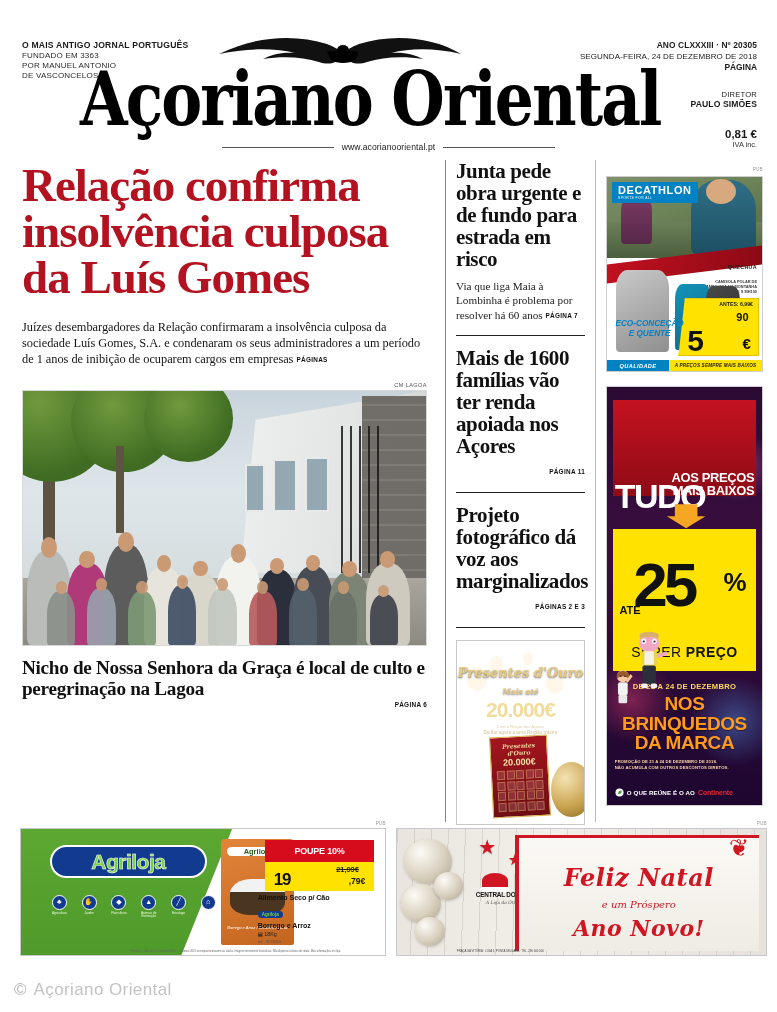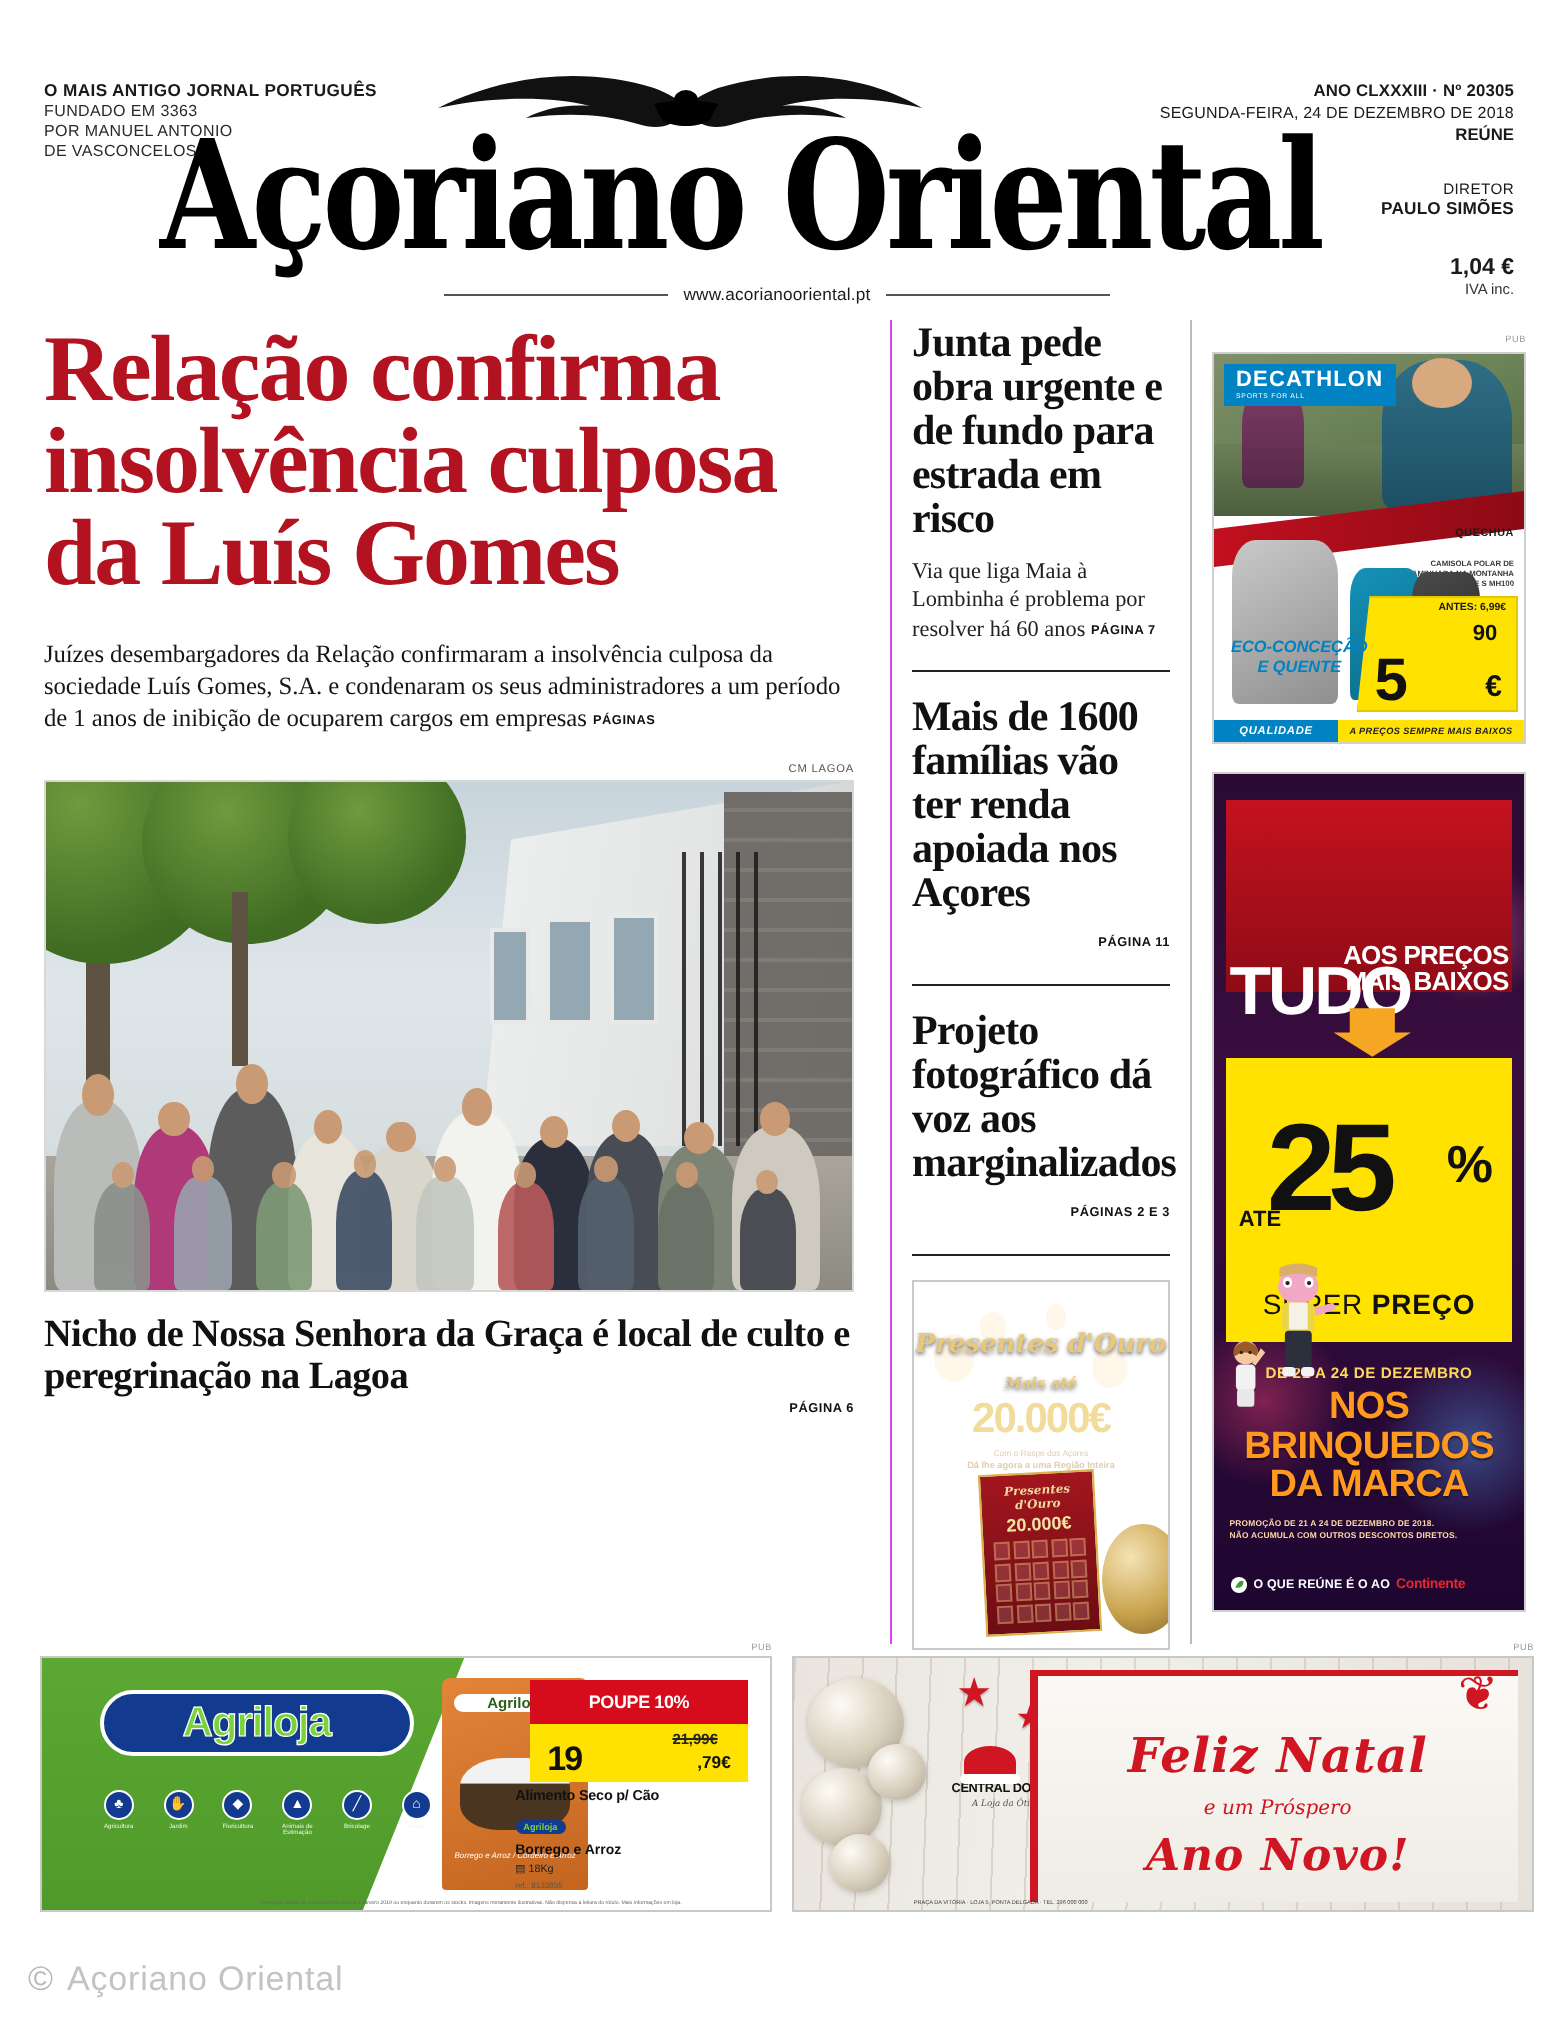--- a/index.html
+++ b/index.html
@@ -579,24 +579,24 @@
       <path d="M128 27 L134 34 L122 34 Z" fill="#000"></path>
     </svg>
 
     <div class="logo-wrap">
       <div class="logo-text">Açoriano Oriental</div>
     </div>
 
     <div class="mast-right">
       <div class="r1">ANO CLXXXIII · Nº 20305</div>
       <div class="r2">SEGUNDA-FEIRA, 24 DE DEZEMBRO DE 2018</div>
-      <div class="r3">REÚNE</div>
+      <div class="r3">PÁGINA</div>
       <div class="r4">DIRETOR</div>
       <div class="r5">PAULO SIMÕES</div>
-      <div class="r6">1,04 €</div>
+      <div class="r6">0,81 €</div>
       <div class="r7">IVA inc.</div>
     </div>
 
     <div class="weburl-row">
       <span class="rule"></span>
       <span class="weburl">www.acorianooriental.pt</span>
       <span class="rule"></span>
     </div>
   </div>
 

